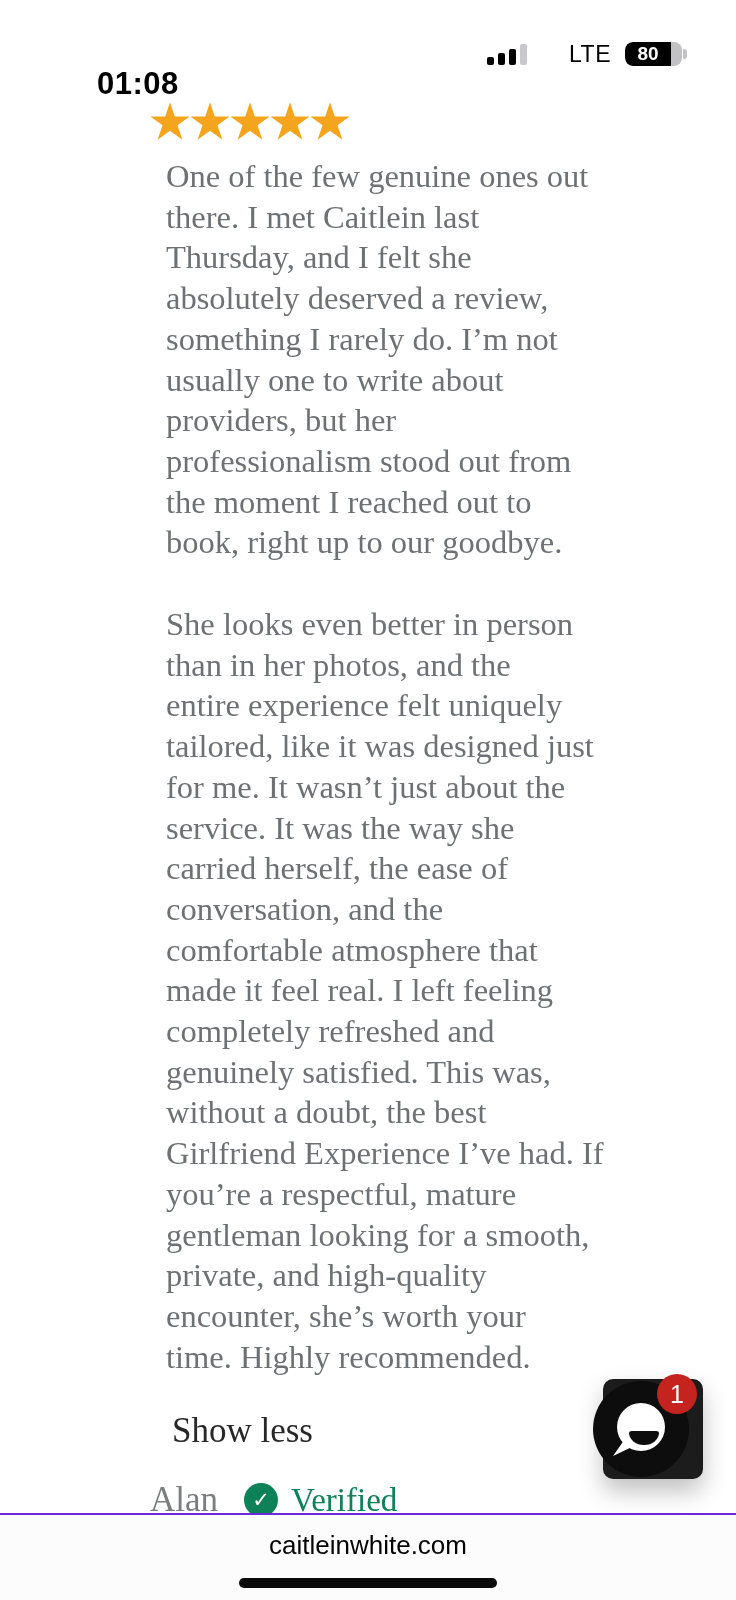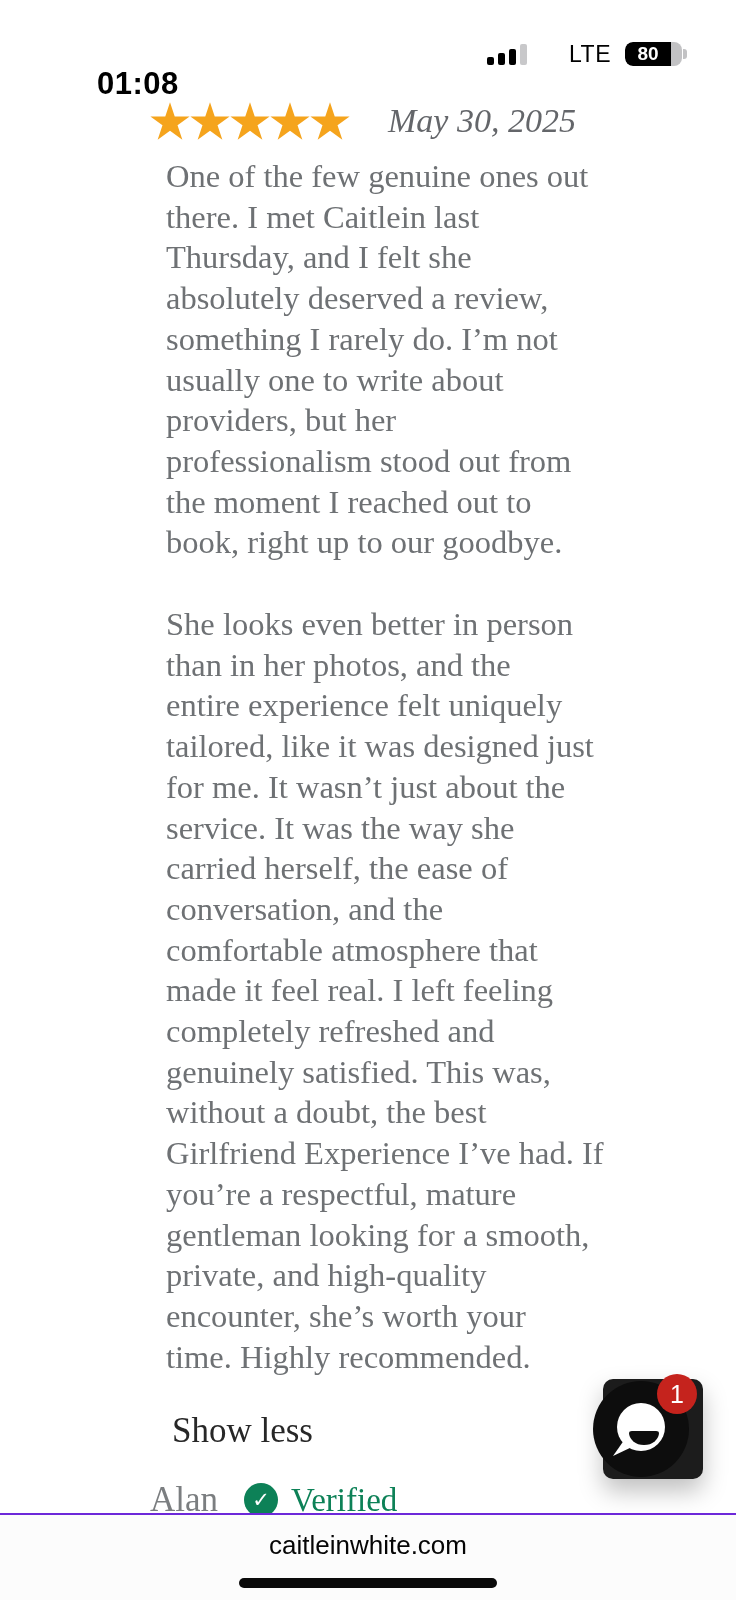--- a/index.html
+++ b/index.html
@@ -136,21 +136,20 @@
       <svg viewBox="0 0 100 94" width="40" height="38" style="display:block">
         <polygon points="50,0 61.8,35.5 99,35.5 68.8,57.8 80.9,93.9 50,71.6 19.1,93.9 31.2,57.8 1,35.5 38.2,35.5" fill="#f5a41d"></polygon>
       </svg>
       <svg viewBox="0 0 100 94" width="40" height="38" style="display:block">
         <polygon points="50,0 61.8,35.5 99,35.5 68.8,57.8 80.9,93.9 50,71.6 19.1,93.9 31.2,57.8 1,35.5 38.2,35.5" fill="#f5a41d"></polygon>
       </svg>
       <svg viewBox="0 0 100 94" width="40" height="38" style="display:block">
         <polygon points="50,0 61.8,35.5 99,35.5 68.8,57.8 80.9,93.9 50,71.6 19.1,93.9 31.2,57.8 1,35.5 38.2,35.5" fill="#f5a41d"></polygon>
       </svg>
     </div>
-  <div class="review-date">May 30, 2025</div>
 </div>
 
 <div class="review-par" id="par1">One of the few genuine ones out
 there. I met Caitlein last
 Thursday, and I felt she
 absolutely deserved a review,
 something I rarely do. I’m not
 usually one to write about
 providers, but her
 professionalism stood out from

